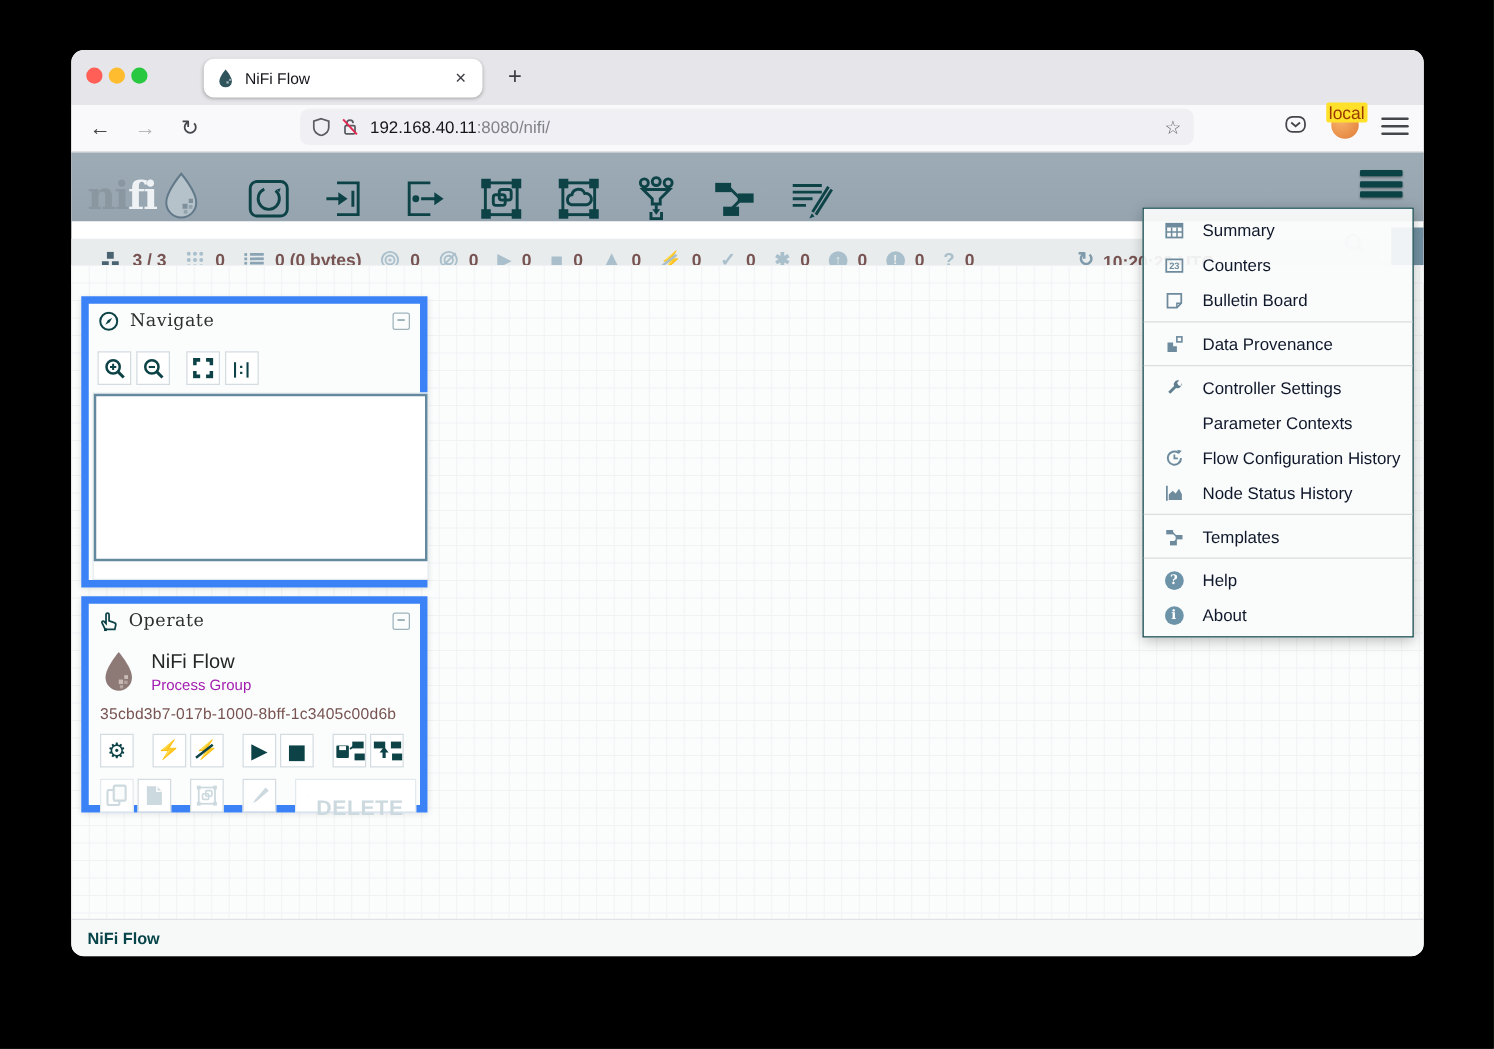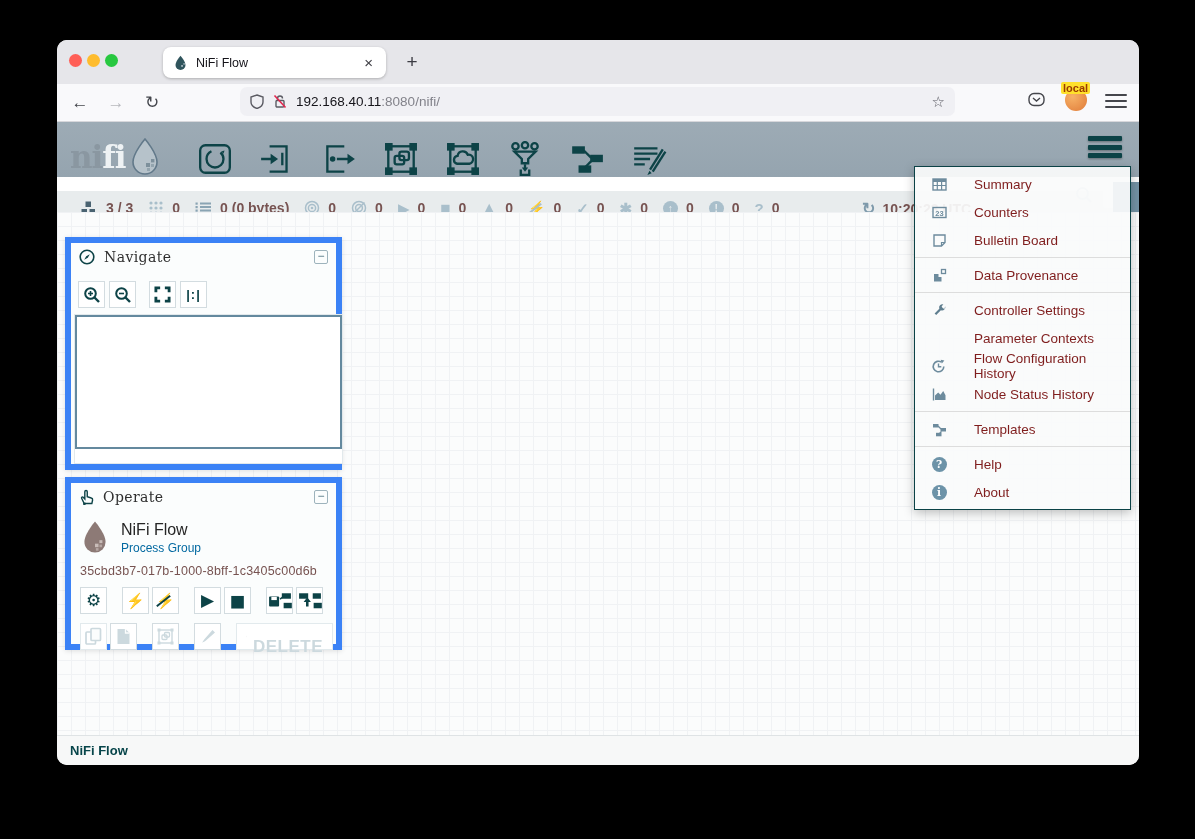--- a/index.html
+++ b/index.html
@@ -18,21 +18,21 @@
   .nbtn { position:absolute; top:6px; width:26px; height:26px; text-align:center; line-height:26px; font-size:17px; color:#44464c; }
   .nbtn.dis { color:#b7b8bd; }
   .urlbar { position:absolute; left:183px; top:47px; width:715px; height:29px; background:#f0f0f4; border-radius:7px; display:flex; align-items:center; padding:0 10px; }
   .urlbar .host { font-size:13.5px; color:#15141a; }
   .urlbar .rest { font-size:13.5px; color:#82828a; }
   .urlbar .star { margin-left:auto; font-size:15px; color:#5b5b63; }
   .uic { margin-right:9px; display:flex; }
   .pocket { position:absolute; left:970px; top:50px; }
   .avatarwrap { position:absolute; left:1008px; top:49px; width:22px; height:22px; }
   .avatar { width:22px; height:22px; border-radius:50%; background:radial-gradient(circle at 35% 35%, #f7b267, #e07b39); }
-  .localbadge { position:absolute; left:-4px; top:-7px; background:#ffe12b; color:#9b3a00; font-size:11px; font-weight:bold; padding:0 2px; border-radius:2px; }
+  .localbadge { position:absolute; left:-4px; top:-7px; background:#ffe12b; color:#9b3a00; font-size:14px; font-weight:normal; padding:0 2px; border-radius:2px; }
   .ffmenu { position:absolute; left:1048px; top:50px; width:22px; height:20px; }
   .ffmenu i { display:block; height:2px; background:#45464c; margin:4px 0; border-radius:1px; }
 
   
   .nf-header { position:absolute; left:0; top:82px; width:100%; height:55px; background:linear-gradient(#9dabb5,#95a4af); display:flex; align-items:flex-end; }
   .logo { display:flex; align-items:center; margin-left:13px; }
   .logo .ni { font-size:31px; font-weight:bold; color:#8a97a1; letter-spacing:-1px; font-family:"DejaVu Serif", serif;}
   .logo .fi { font-size:31px; font-weight:bold; color:#eef2f4; letter-spacing:-1px; font-family:"DejaVu Serif", serif;}
   .toolbar { display:flex; gap:26px; margin-left:35px; align-items:center; }
   .tbi { width:36px; height:36px; display:flex; align-items:center; justify-content:center; }
@@ -70,38 +70,38 @@
   .navbtns { display:flex; margin:10px 0 0 7px; }
   .nbt { width:27px; height:27px; background:#fff; border:1px solid #d3dce0; display:flex; align-items:center; justify-content:center; margin-right:4px; }
   .nbt.gap { margin-left:9px; }
   .oneone { font-size:13px; font-weight:bold; color:#0d4347; letter-spacing:1px; }
   .birdseye { position:absolute; left:3px; top:71px; width:269px; height:150px; background:#fff; border:1px solid #e2e9ec; }
   .bemap { position:absolute; left:0; top:0; width:267px; height:134px; border:2px solid #64899e; background:#fff; }
   .operate { top:437px; height:173px; }
   .op-flow { display:flex; align-items:center; margin:8px 0 0 9px; }
   .op-names { margin-left:11px; }
   .op-name { font-size:16px; color:#262626; }
-  .op-type { font-size:12px; color:#0369a1; margin-top:2px; }
+  .op-type { font-size:12px; color:#a21caf; margin-top:2px; }
   .op-id { font-size:12.5px; color:#775351; margin:8px 0 0 9px; letter-spacing:.2px; }
   .op-row { display:flex; margin:9px 0 0 9px; }
   .obt { height:27px; min-width:27px; background:#fff; border:1px solid #d3dce0; display:flex; align-items:center; justify-content:center; margin-right:3px; }
   .obt.gap { margin-left:12px; }
   .obt .g { font-size:15px; color:#0d4347; line-height:1; }
   .obt.dis { border-color:#e2eaed; }
   .xslash { position:relative; }
   .xslash::after { content:""; position:absolute; left:-1px; top:7px; width:17px; height:2px; background:#0d4347; transform:rotate(-38deg); }
   .delbtn { padding:0 9px; }
   .dellabel { font-size:17px; font-weight:bold; color:#ccd9de; margin-left:6px; letter-spacing:.5px;margin-top:21px; }
 
   
   .gmenu { position:absolute; left:857px; top:126px; width:217px; background:rgba(250,251,251,.93); border:1px solid #0b4246; box-shadow:0 3px 10px rgba(0,0,0,.25); padding:3px 0; z-index:10; }
   .mi { height:28px; display:flex; align-items:center; padding-left:14px; cursor:pointer; }
   .mi.sel { background:#c3cdd3; }
   .mic { width:20px; display:flex; align-items:center; justify-content:center; }
-  .mil { font-size:13.5px; color:#7f1d1d; margin-left:25px; }
+  .mil { font-size:13.5px; color:#0f172a; margin-left:13px; }
   .msep { height:1px; background:#ddd; margin:3px 0; }
   .mcircle { width:15px; height:15px; border-radius:50%; background:#6d93a8; color:#fff; font-size:10.5px; font-weight:bold; display:flex; align-items:center; justify-content:center; font-family:"DejaVu Serif", serif; }
 </style>
 </head>
 <body>
 
 <div class="window">
 
   <div class="tabbar">
     <span class="tl red"></span>

